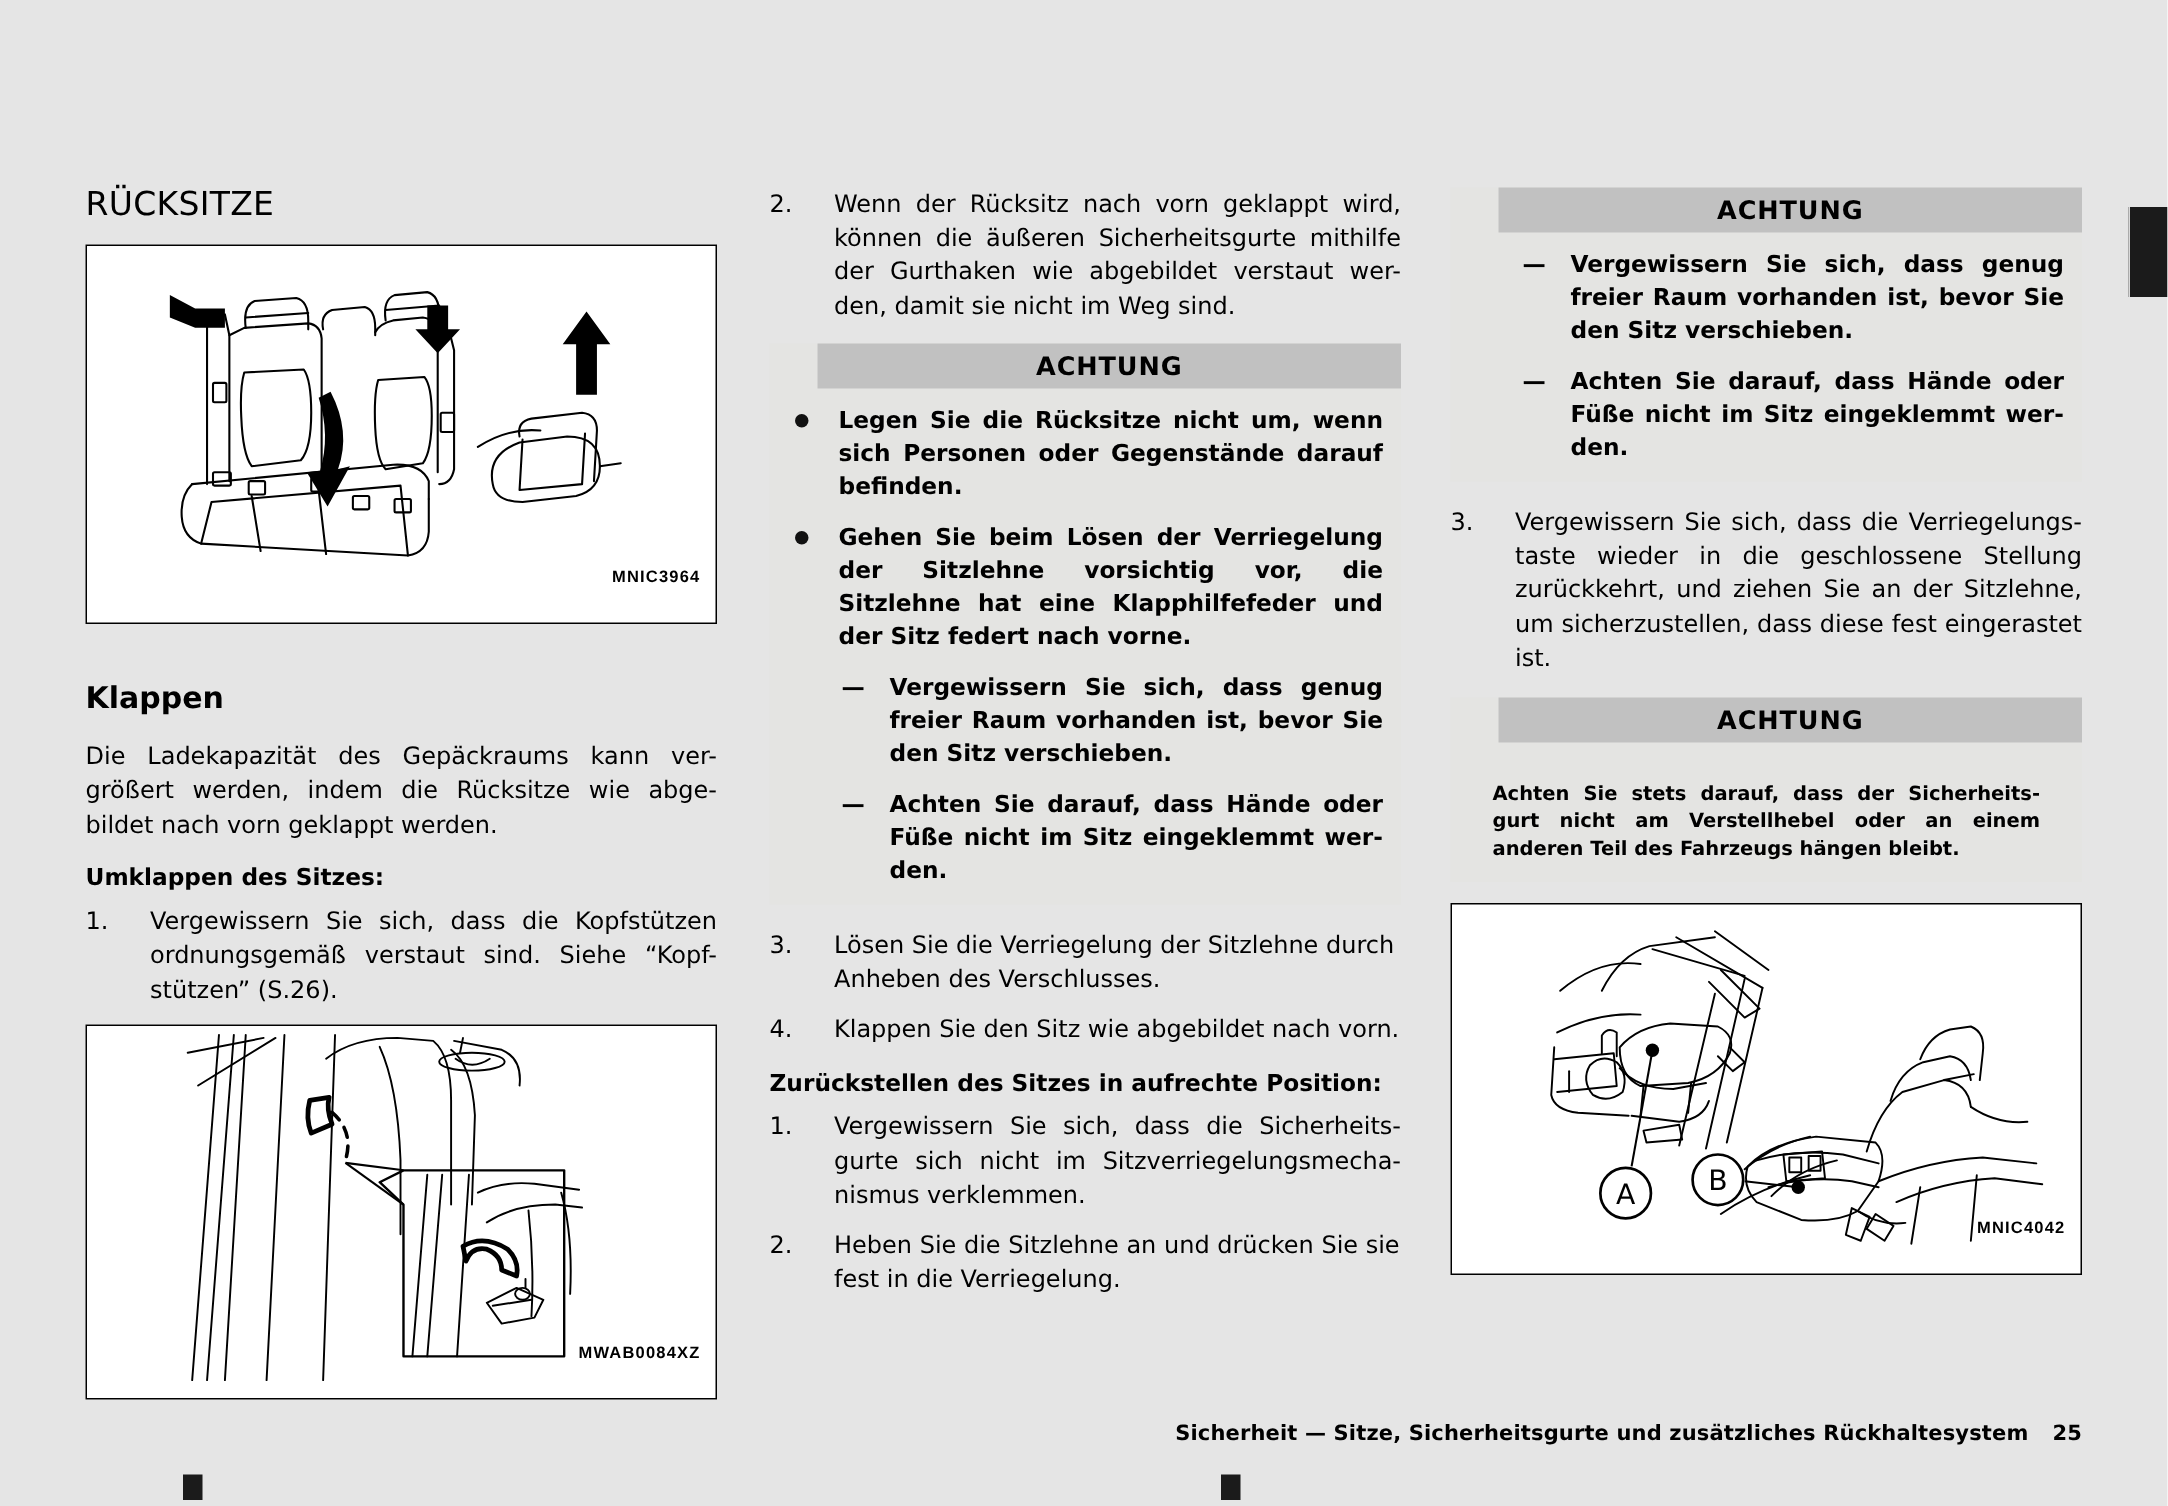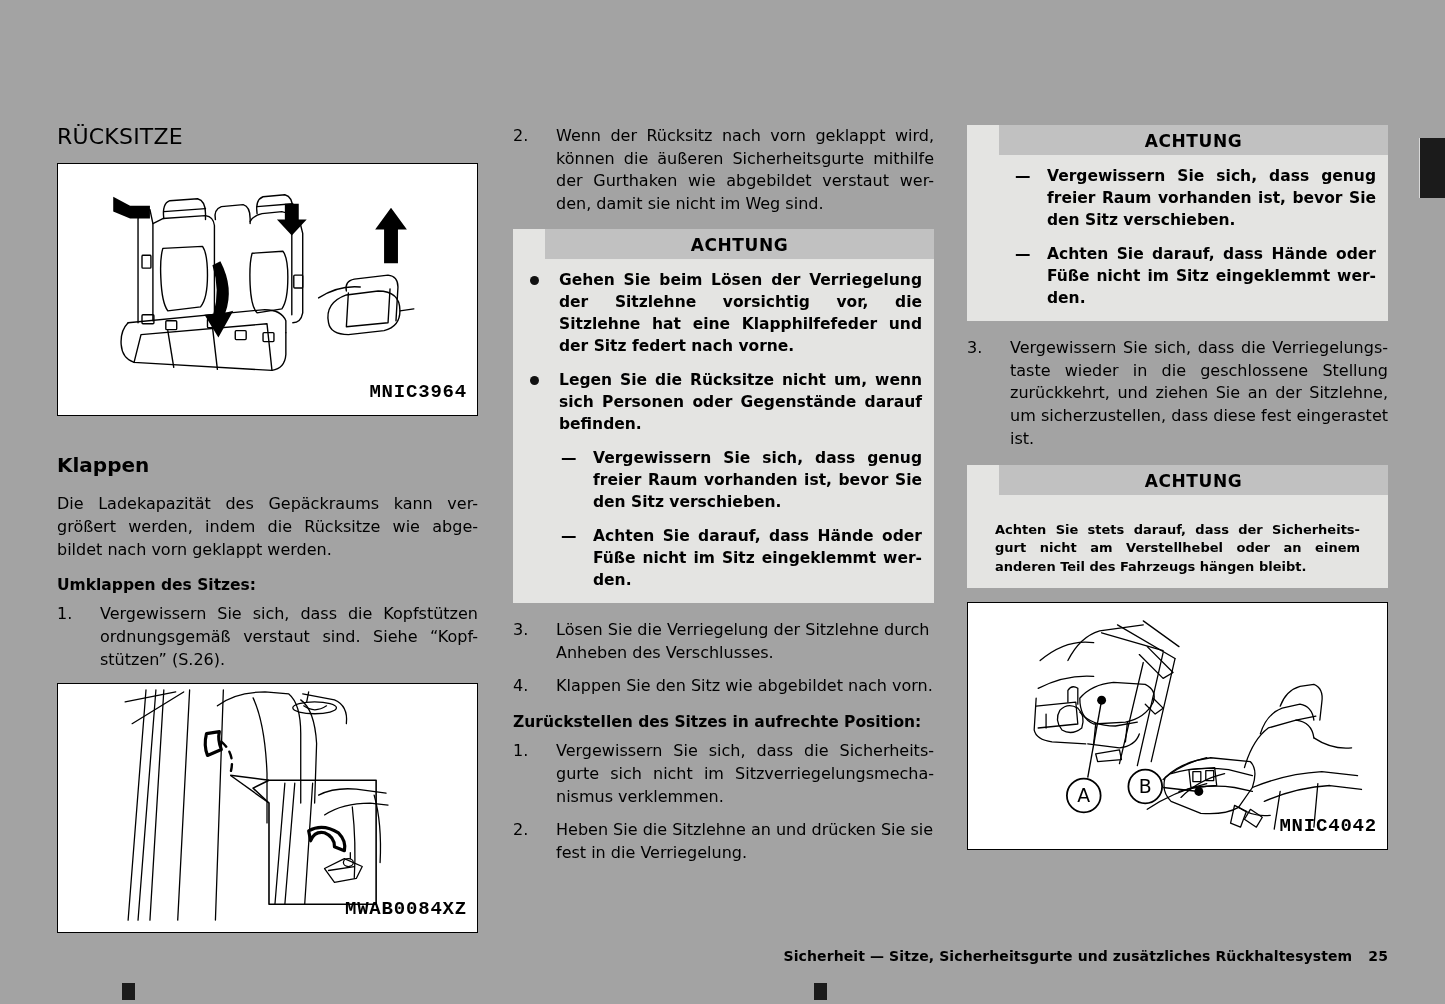--- a/index.html
+++ b/index.html
@@ -8,21 +8,21 @@
     background: #ffffff;
   }
   body {
     font-family: "DejaVu Sans", "Liberation Sans", sans-serif;
     color: #000000;
   }
   #page {
     position: relative;
     width: 1445px;
     height: 1004px;
-    background: #a3a3a3;
+    background: #e5e5e5;
     overflow: hidden;
   }
 
   
   .thumb-tab {
     position: absolute;
     left: 1419px;
     top: 138px;
     width: 26px;
     height: 60px;
@@ -102,25 +102,25 @@
   
   .figure {
     border: 1.5px solid #000000;
     background: #ffffff;
     position: relative;
     box-sizing: border-box;
   }
   .figure .caption {
     position: absolute;
     right: 10px;
-    bottom: 12px;
-    font-size: 19px;
+    bottom: 24px;
+    font-size: 11px;
     font-weight: bold;
     letter-spacing: 0.8px;
-    font-family: Liberation Mono, monospace;
+    font-family: Liberation Sans, sans-serif;
   }
   .figure svg { display: block; width: 100%; height: 100%; }
 
   
   .warn {
     background: #e4e4e2;
     margin: 0 0 14px 0;
     box-sizing: border-box;
   }
   .warn .warn-head {
@@ -343,26 +343,26 @@
       <span class="num">2.</span>
       <span>Wenn der Rücksitz nach vorn geklappt wird, können die äußeren Sicherheitsgurte mithilfe der Gurthaken wie abgebildet verstaut wer-den, damit sie nicht im Weg sind.</span>
     </div>
 
     <div class="warn">
       <div class="warn-head">ACHTUNG</div>
       <div class="warn-body">
 
         <div class="bullet-item">
           <span class="dot"></span>
-          <span>Gehen Sie beim Lösen der Verriegelung der Sitzlehne vorsichtig vor, die Sitzlehne hat eine Klapphilfefeder und der Sitz federt nach vorne.</span>
+          <span>Legen Sie die Rücksitze nicht um, wenn sich Personen oder Gegenstände darauf befinden.</span>
         </div>
 
         <div class="bullet-item">
           <span class="dot"></span>
-          <span>Legen Sie die Rücksitze nicht um, wenn sich Personen oder Gegenstände darauf befinden.</span>
+          <span>Gehen Sie beim Lösen der Verriegelung der Sitzlehne vorsichtig vor, die Sitzlehne hat eine Klapphilfefeder und der Sitz federt nach vorne.</span>
         </div>
 
         <div class="dash-item">
           <span class="dash">—</span>
           <span>Vergewissern Sie sich, dass genug freier Raum vorhanden ist, bevor Sie den Sitz verschieben.</span>
         </div>
 
         <div class="dash-item">
           <span class="dash">—</span>
           <span>Achten Sie darauf, dass Hände oder Füße nicht im Sitz eingeklemmt wer-den.</span>

